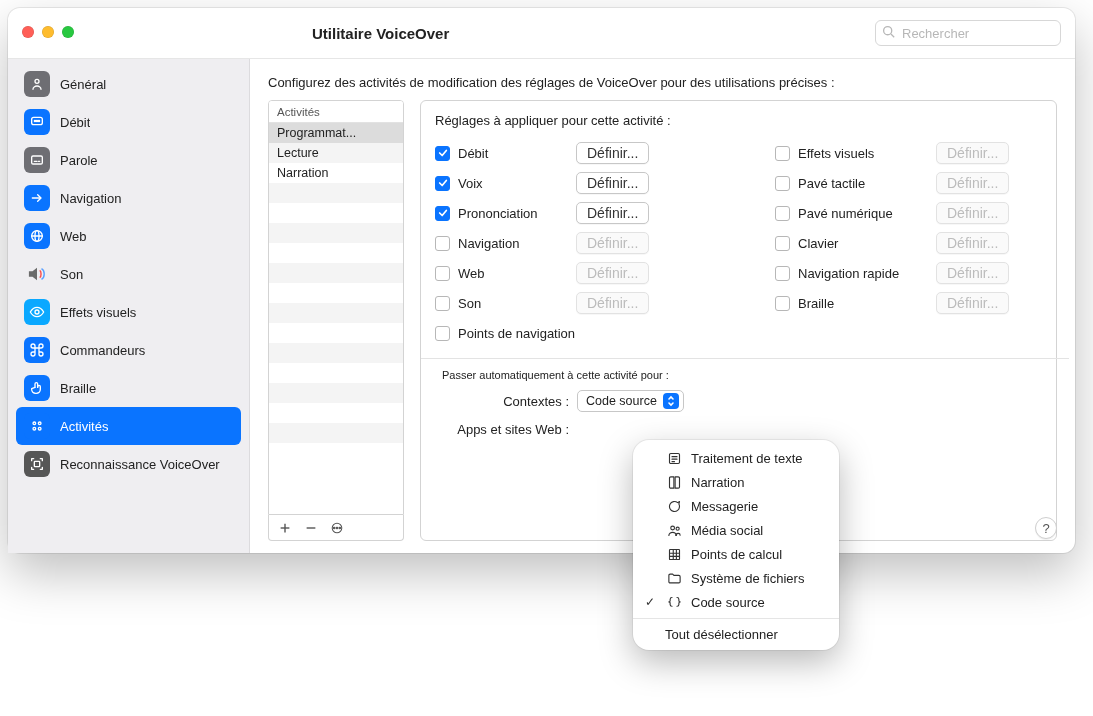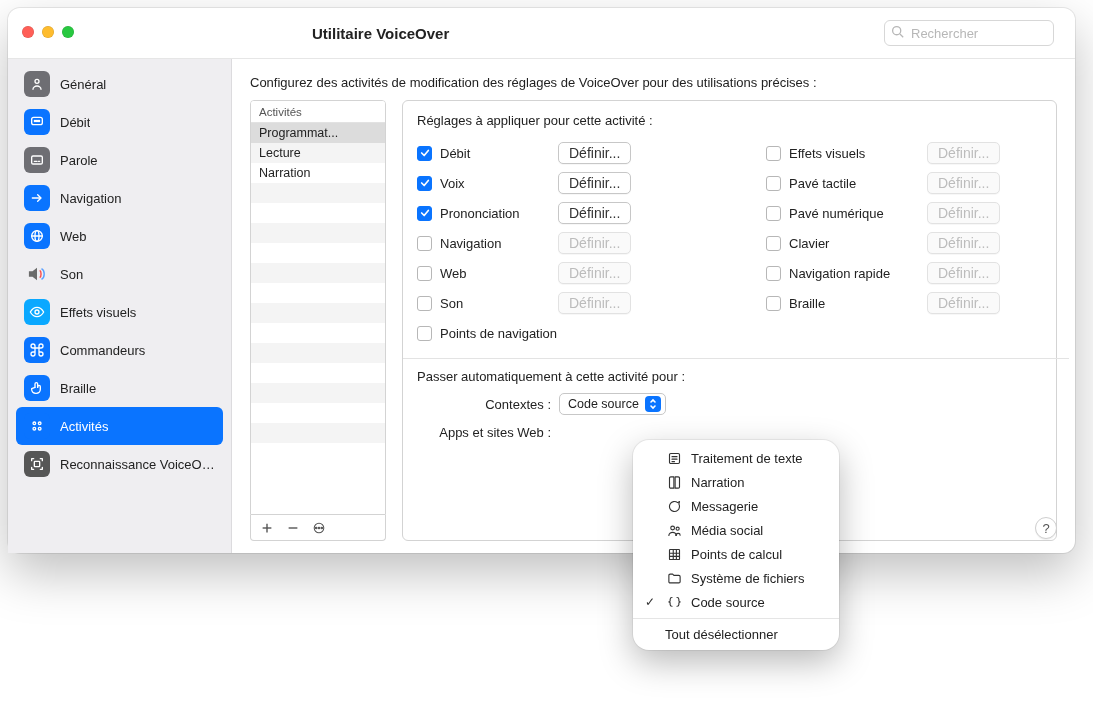--- a/index.html
+++ b/index.html
@@ -39,22 +39,22 @@
   }
   .dot.red { background: #ff5f57; box-shadow: inset 0 0 0 0.5px rgba(0,0,0,0.15); }
   .dot.yellow { background: #febc2e; box-shadow: inset 0 0 0 0.5px rgba(0,0,0,0.15);}
   .dot.green { background: #28c840; box-shadow: inset 0 0 0 0.5px rgba(0,0,0,0.15);}
   .win-title {
     font-size: 15px;
     font-weight: 600;
     margin-left: 290px;
   }
   .search {
-    position: absolute; right: 21px; top: 12px;
-    width: 170px;
+    position: absolute; right: 14px; top: 12px;
+    width: 186px;
   }
   .search input {
     width: 100%;
     height: 26px;
     border: 1px solid #d7d7d7;
     border-radius: 6px;
     padding: 0 8px 0 26px;
     font-size: 13px;
     background: #fff;
     color: #333;
@@ -65,21 +65,21 @@
     color: #b7b7b7;
   }
   .body {
     display: flex;
     flex: 1;
     min-height: 0;
     border-top: 1px solid #e6e6e6;
   }
   
   .sidebar {
-    width: 224px;
+    width: 242px;
     background: #efeef1;
     border-right: 1px solid #dcdbde;
     padding: 6px 8px;
     overflow: auto;
   }
   .side-item {
     display: flex; align-items: center;
     height: 38px;
     border-radius: 6px;
     padding: 0 8px;
@@ -541,21 +541,21 @@
                 <div class="opt-row">
                   <div class="chk"></div>
                   <span class="opt-label">Braille</span>
                   <button class="def-btn disabled">Définir...</button>
                 </div>
               </div>
           </div>
 
           <div class="divider"></div>
 
-          <div style="font-size:13px; margin-bottom:6px;">Passer automatiquement à cette activité pour :</div>
+          <div style="font-size:11px; margin-bottom:6px;margin-left:7px;">Passer automatiquement à cette activité pour :</div>
           <div class="auto-row">
             <span class="albl">Contextes :</span>
             <span class="popup">
               <span>Code source</span>
               <span class="stepper">
                 <svg width="8" height="12" viewBox="0 0 8 12" fill="none" stroke="#fff" stroke-width="1.6" stroke-linecap="round">
                     <polyline points="2,4 4,2 6,4"></polyline>
                     <polyline points="2,8 4,10 6,8"></polyline>
                   </svg>
               </span>

